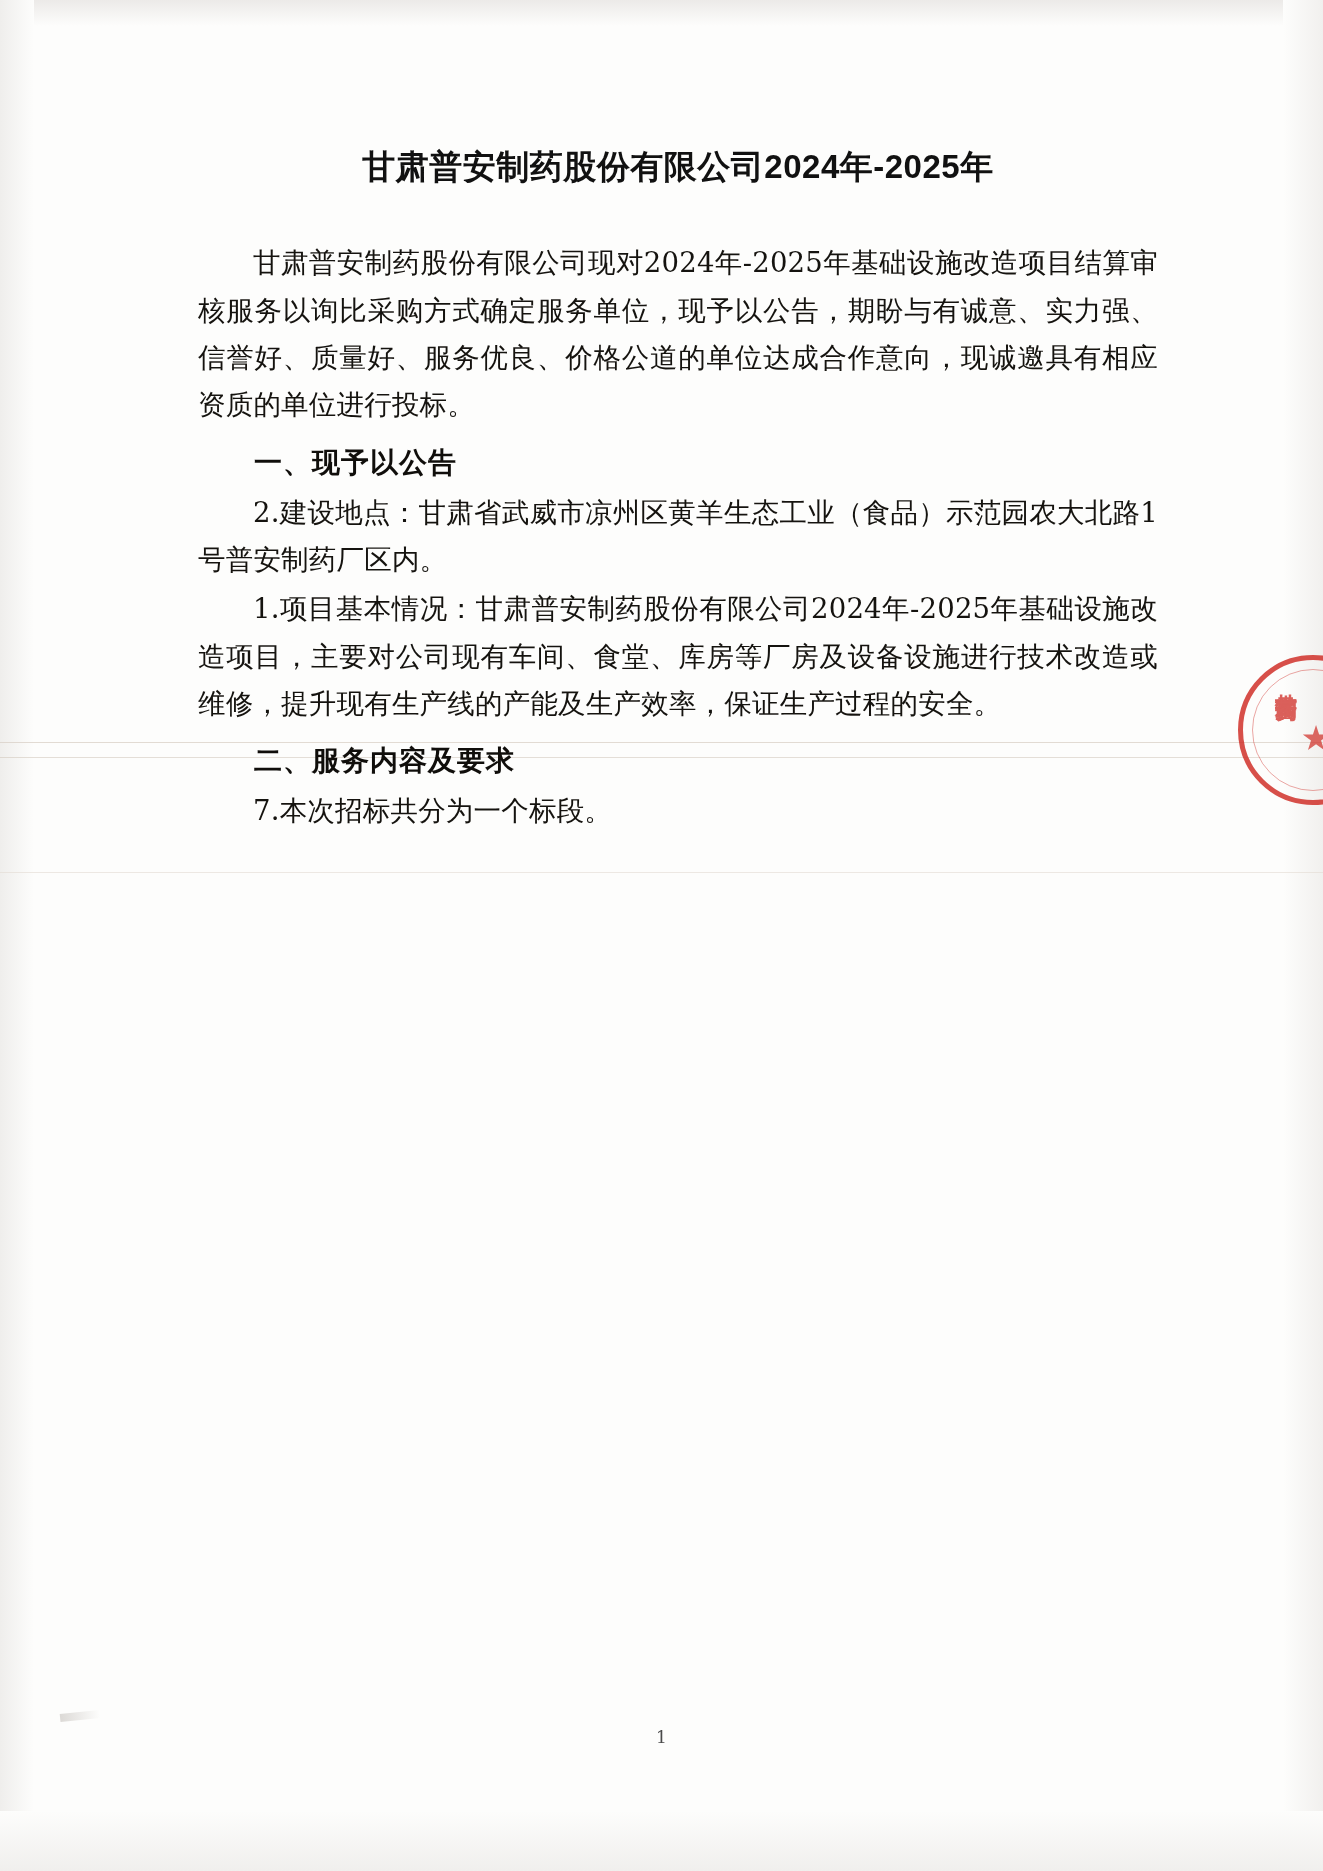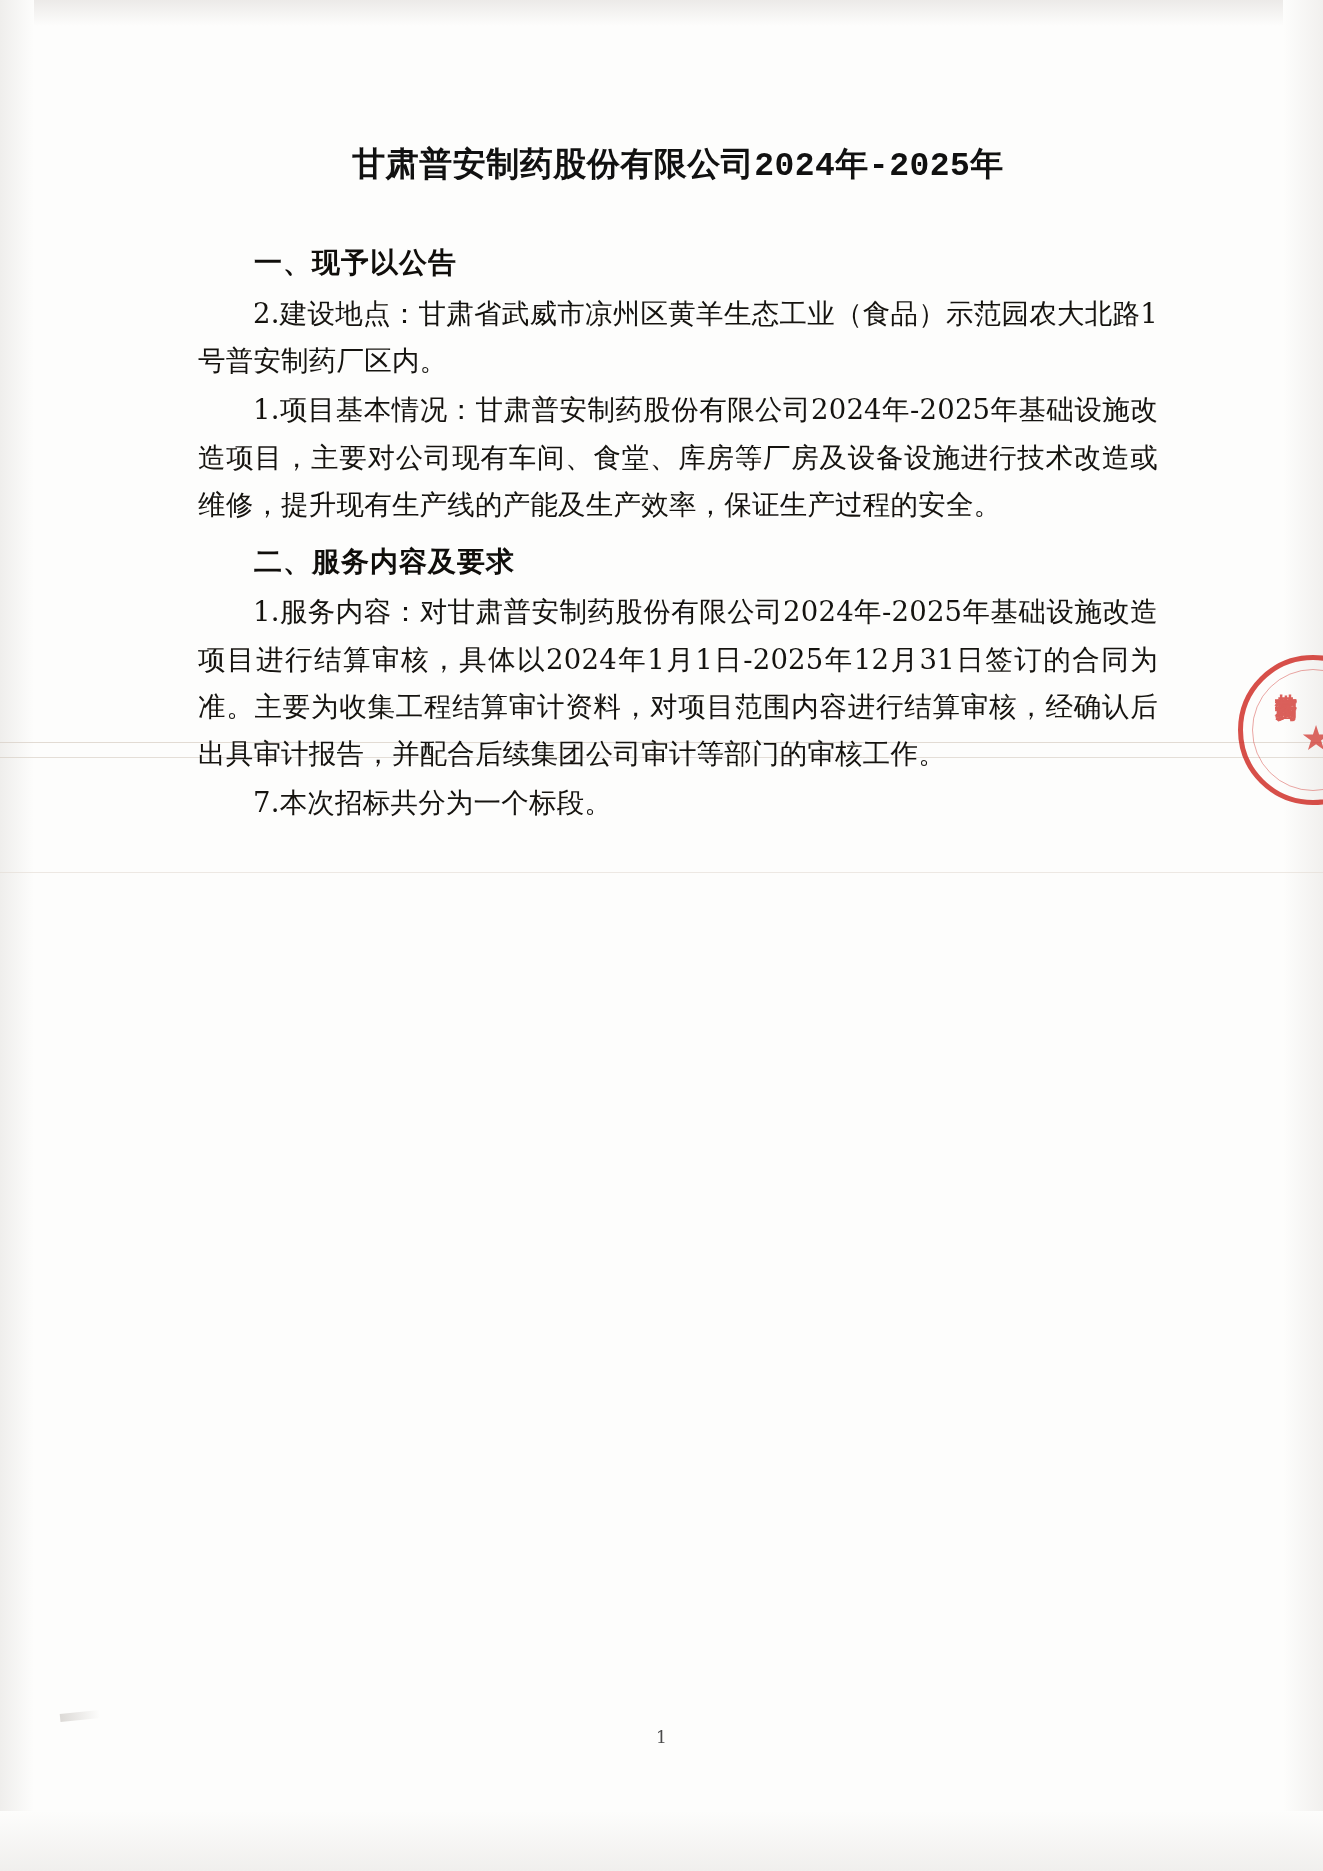--- a/index.html
+++ b/index.html
@@ -78,21 +78,21 @@
   }
 
   h1.doc-title {
     margin: 0;
     font-size: 33px;
     line-height: 1.62;
     font-weight: bold;
     text-align: center;
     letter-spacing: .5px;
     color: #111;
-    font-family: Liberation Mono, monospace;
+    font-family: Liberation Sans, sans-serif;
   }
   h1.doc-title .line {
     display: block;
     white-space: nowrap;
   }
 
   .body-block {
     margin-top: 46px;
   }
 
@@ -200,27 +200,27 @@
   <div class="fold-line c"></div>
 
   <div class="content">
 
     <h1 class="doc-title">
       <span class="line">甘肃普安制药股份有限公司2024年-2025年</span>
     </h1>
 
     <div class="body-block">
 
+      <p class="para">甘肃普安制药股份有限公司现对2024年-2025年基础设施改造项目结算审核服务以询比采购方式确定服务单位，现予以公告，期盼与有诚意、实力强、信誉好、质量好、服务优良、价格公道的单位达成合作意向，现诚邀具有相应资质的单位进行投标。</p>
 
       <p class="heading">一、现予以公告</p>
       <p class="para">2.建设地点：甘肃省武威市凉州区黄羊生态工业（食品）示范园农大北路1号普安制药厂区内。</p>
       <p class="para">1.项目基本情况：甘肃普安制药股份有限公司2024年-2025年基础设施改造项目，主要对公司现有车间、食堂、库房等厂房及设备设施进行技术改造或维修，提升现有生产线的产能及生产效率，保证生产过程的安全。</p>
 
       <p class="heading">二、服务内容及要求</p>
-      <p class="para">1.服务内容：对甘肃普安制药股份有限公司2024年-2025年基础设施改造项目进行结算审核，具体以2024年1月1日-2025年12月31日签订的合同为准。主要为收集工程结算审计资料，对项目范围内容进行结算审核，经确认后出具审计报告，并配合后续集团公司审计等部门的审核工作。</p>
       <p class="para">7.本次招标共分为一个标段。</p>
 
     </div>
   </div>
 
   <div class="seal">
     <div class="seal-inner"></div>
     <div class="seal-text">甘肃普安制药</div>
     <div class="seal-star">★</div>
   </div>

